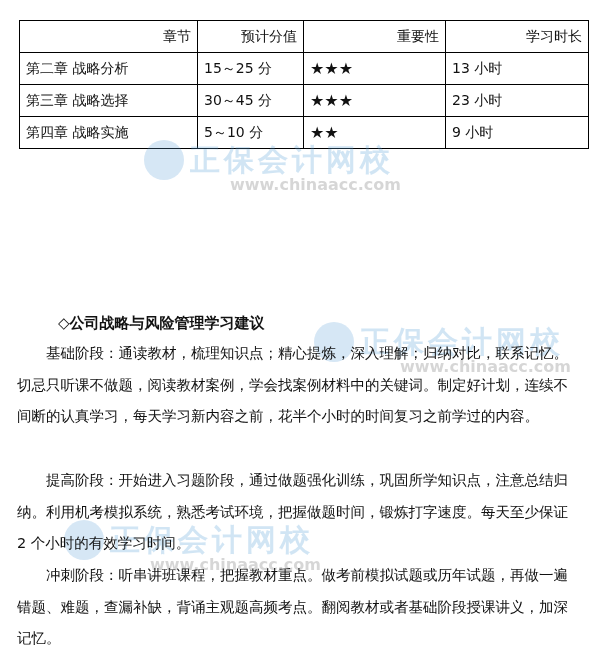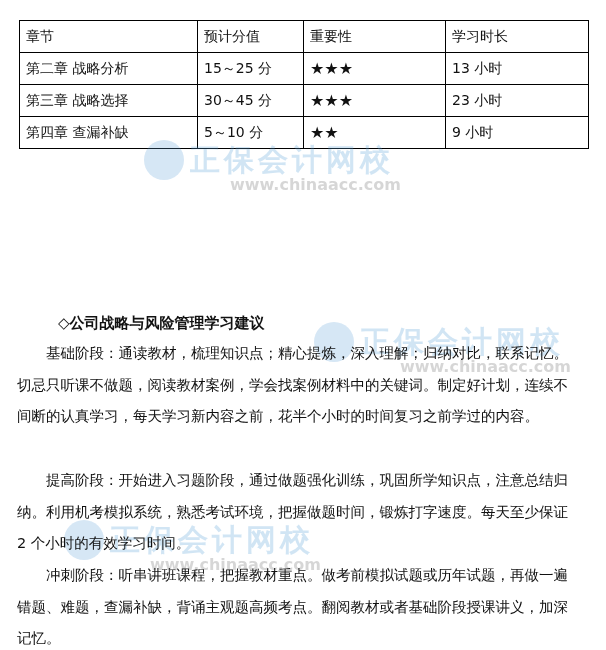--- a/index.html
+++ b/index.html
@@ -1,20 +1,20 @@
 <!DOCTYPE html>
 <html><head>
 <meta charset="utf-8">
 <style>
   html, body { margin:0; padding:0; background:#ffffff; }
   body { width:606px; height:650px; position:relative; overflow:hidden;
          font-family:"DejaVu Sans", "Liberation Sans", sans-serif; color:#111; }
   .tbl { position:absolute; left:19px; top:20px; border-collapse:collapse; font-size:14px; }
   .tbl td, .tbl th { border:1px solid #000; padding:0 6px; vertical-align:top; font-weight:normal; }
-  .tbl th { text-align:left; height:31px; line-height:31px; }
+  .tbl th { text-align:right; height:31px; line-height:31px; }
   .tbl td { line-height:31px; }
   .c1 { width:165px; } .c2 { width:93px; } .c3 { width:129px; } .c4 { width:130px; }
   .stars { font-size:16px; letter-spacing:0px; }
   .section { position:absolute; left:58px; top:309px; font-size:15px; font-weight:bold; line-height:28px; }
   .para { position:absolute; left:17px; width:560px; font-size:14.5px; line-height:31.5px; text-indent:2em; margin:0; }
   .wm { position:absolute; color:rgba(90,160,215,0.28); font-weight:bold; pointer-events:none; }
   .wm .cn { font-size:30px; letter-spacing:4px; display:block; }
   .wm .url { font-size:16px; color:rgba(120,120,120,0.3); display:block; margin-left:40px; margin-top:-6px; }
   .wm .logo { position:absolute; left:-46px; top:0; width:40px; height:40px; border-radius:50%;
               background:rgba(90,160,215,0.25); }
@@ -36,21 +36,21 @@
     <td class="stars">★★★</td>
     <td>13 小时</td>
   </tr>
   <tr>
     <td>第三章  战略选择</td>
     <td>30～45 分</td>
     <td class="stars">★★★</td>
     <td>23 小时</td>
   </tr>
   <tr>
-    <td>第四章  查漏补缺</td>
+    <td>第四章  战略实施</td>
     <td>5～10 分</td>
     <td class="stars">★★</td>
     <td>9 小时</td>
   </tr>
 </tbody>
   </table>
 
 <div class="wm" style="left:190px;top:140px;">
   <span class="logo"></span>
   <span class="cn">正保会计网校</span>

